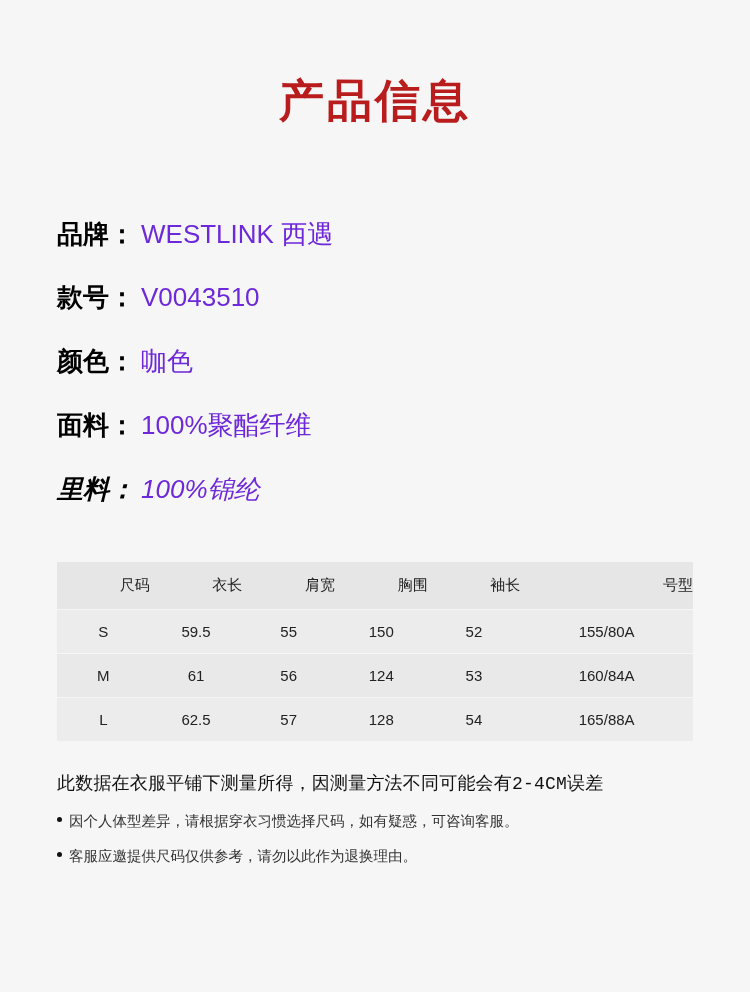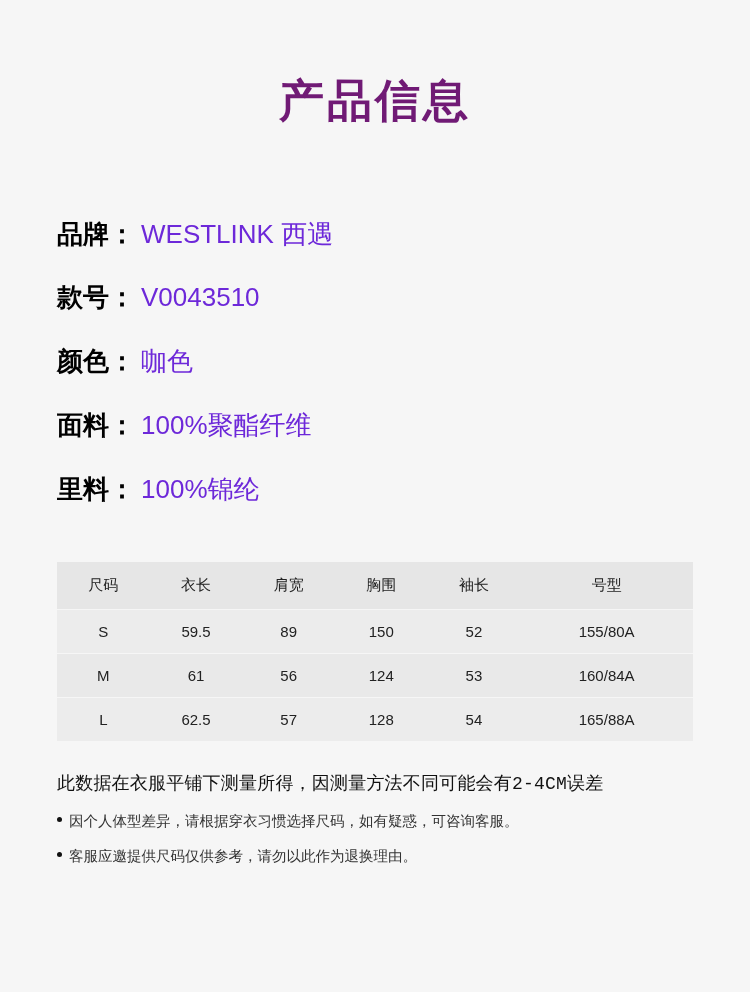--- a/index.html
+++ b/index.html
@@ -23,21 +23,21 @@
 
   
   .header {
     padding-top: 76px;
     text-align: center;
   }
   .header-title {
     font-size: 45px;
     font-weight: bold;
     letter-spacing: 3px;
-    color: #701a75;
+    color: #b91c1c;
     line-height: 1.1;
     margin: 0;
     text-align: center;
   }
   .header-sub {
     margin-top: 16px;
     font-size: 16px;
     letter-spacing: 3.5px;
     color: #333;
     font-weight: normal;
@@ -48,21 +48,21 @@
     margin-top: 92px;
     padding-left: 57px;
   }
   .spec-row {
     display: flex;
     align-items: flex-start;
     margin-bottom: 30px;
     font-size: 26px;
     line-height: 1.3;
   }
-  .spec-row:last-child { margin-bottom: 0; }
+  .spec-row:last-child { margin-bottom: 0; font-style: italic; }
   .spec-label {
     font-weight: bold;
     color: #000;
     white-space: nowrap;
   }
   .spec-value {
     margin-left: 6px;
     color: #6d28d9;
     font-weight: normal;
   }
@@ -75,21 +75,21 @@
   table.size-table {
     width: 100%;
     border-collapse: collapse;
     font-size: 15px;
     color: #222;
   }
   table.size-table thead th {
     background: #e6e6e6;
     font-weight: normal;
     padding: 14px 0;
-    text-align: center;
+    text-align: right;
     border: none;
   }
   table.size-table tbody td {
     background: #ececec;
     padding: 13px 0;
     text-align: center;
     border-top: 1px solid #f6f6f6;
   }
   table.size-table tbody tr:nth-child(even) td {
     background: #e9e9e9;
@@ -167,21 +167,21 @@
           <th>肩宽</th>
           <th>胸围</th>
           <th>袖长</th>
           <th>号型</th>
         </tr>
       </thead>
       <tbody>
         <tr>
           <td>S</td>
           <td>59.5</td>
-          <td>89</td>
+          <td>55</td>
           <td>150</td>
           <td>52</td>
           <td>155/80A</td>
         </tr>
         <tr>
           <td>M</td>
           <td>61</td>
           <td>56</td>
           <td>124</td>
           <td>53</td>

